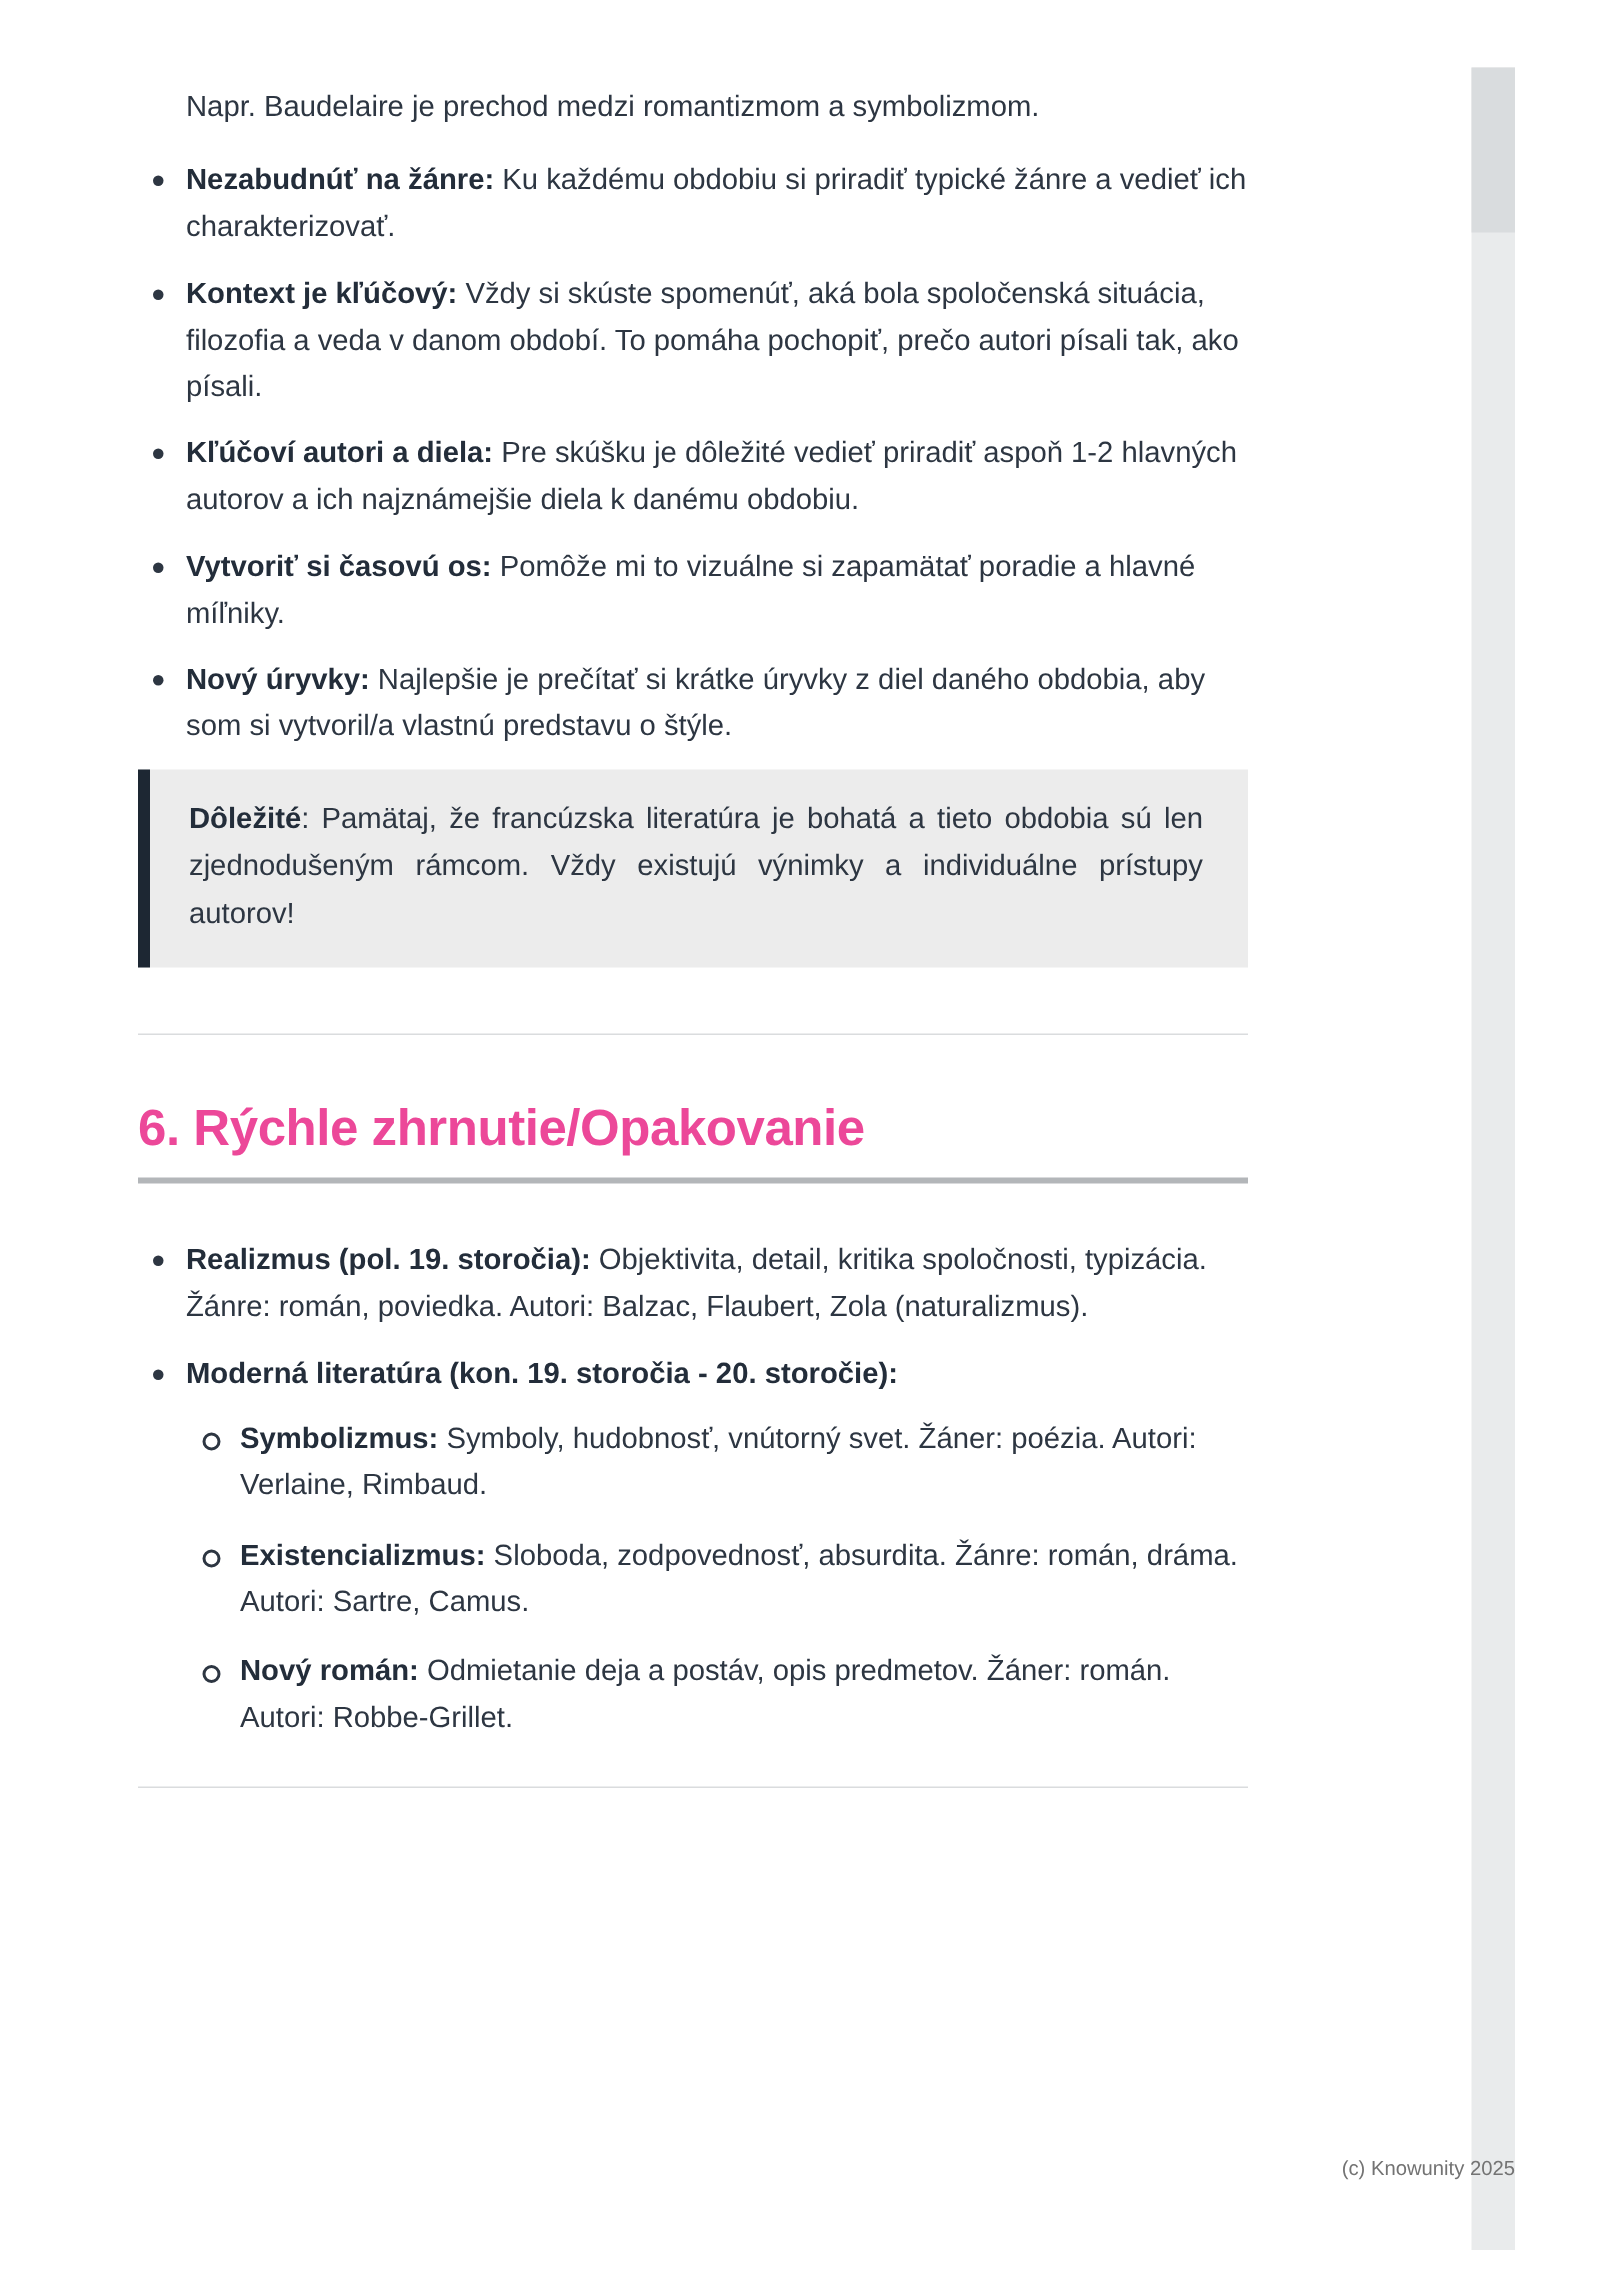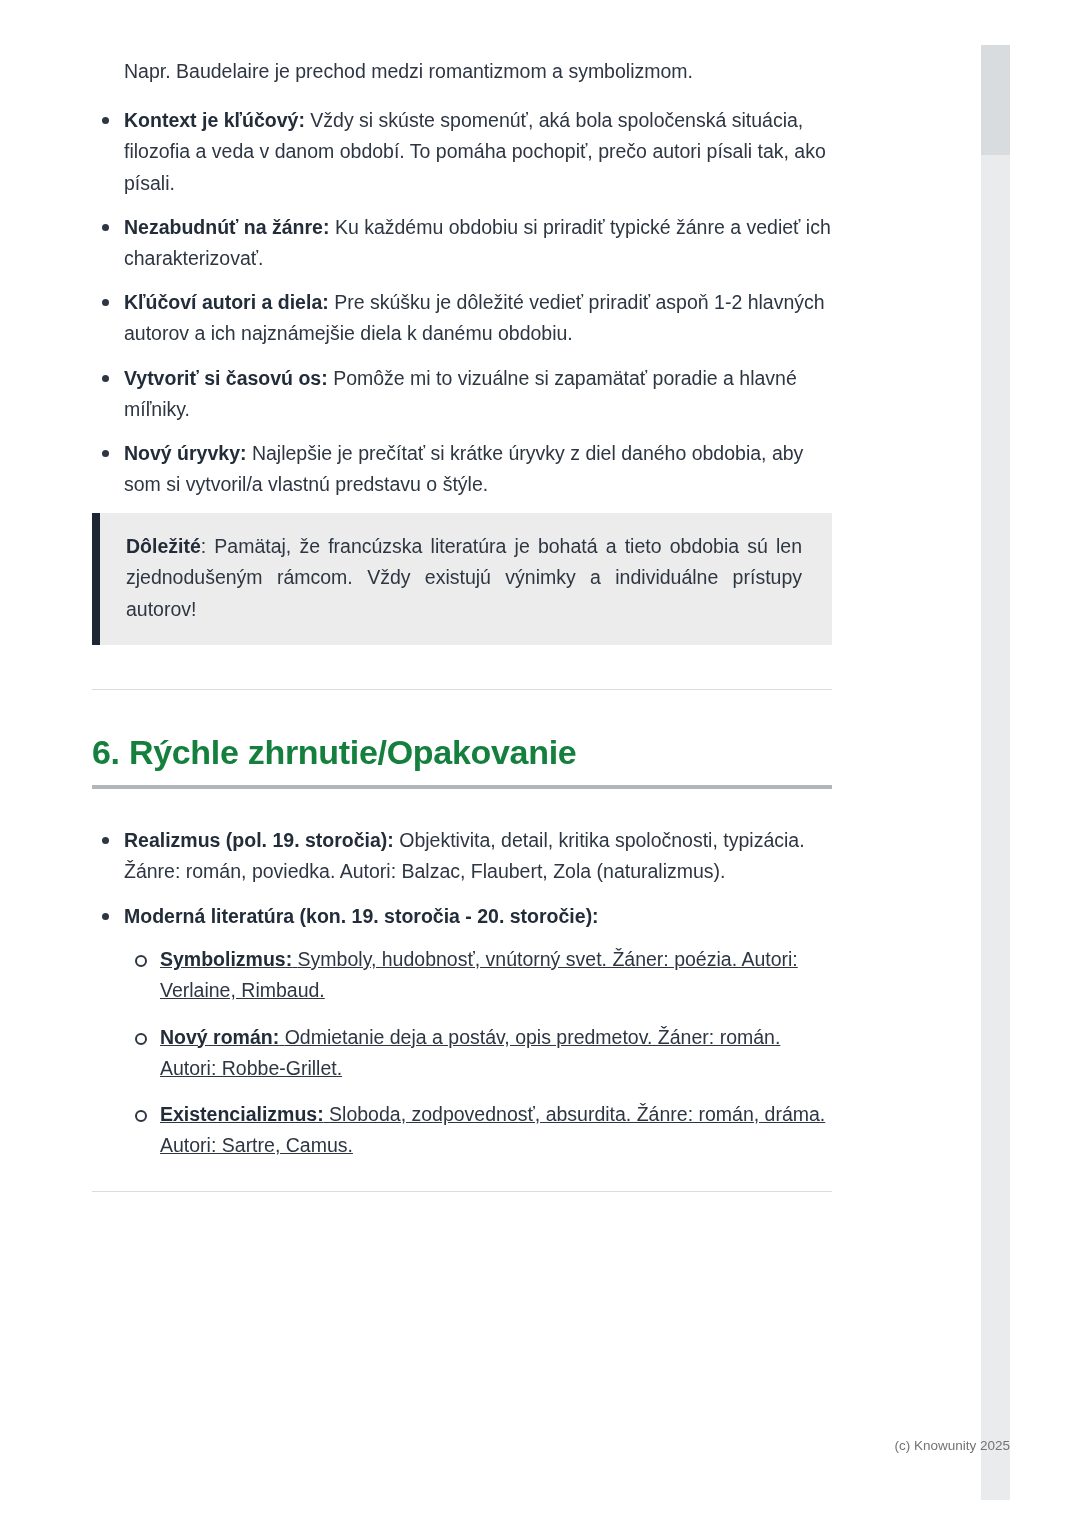--- a/index.html
+++ b/index.html
@@ -22,24 +22,24 @@
   }
   b.lead { font-weight:700; color:#232d3a; }
   .callout {
     margin-top:12px; background:#ececec; border-left:8px solid #1d2733;
     padding:18px 30px 20px 26px; text-align:justify;
   }
   .rule { border:none; border-top:1px solid #dadcde; margin:44px 0 0 0; }
   .rule-bottom { margin-top:30px; }
   h2.section-heading {
     margin:42px 0 0 0; font-size:34px; line-height:1.2; font-weight:700;
-    color:#15803d; letter-spacing:-0.3px;
+    color:#ec4899; letter-spacing:-0.3px;
   }
   .heading-underline { height:4px; background:#b3b6b9; margin:12px 0 36px 0; }
-  ul.sub { list-style:none; margin:12px 0 0 0; padding:0;text-decoration:underline; }
+  ul.sub { list-style:none; margin:12px 0 0 0; padding:0; }
   li.subitem { position:relative; padding-left:36px; margin-bottom:15px; }
   .ring {
     position:absolute; left:11px; top:11px; width:8px; height:8px;
     border:2px solid #2d3642; border-radius:50%; background:transparent; box-sizing:content-box;
   }
   .footer-credit {
     position:absolute; right:70px; top:1438px; font-size:13.5px;
     color:#737373; z-index:3;
   }
   .scroll-track {
@@ -57,27 +57,27 @@
 
   <div class="content">
 
     <p class="cont-paragraph">
       <span>Napr. Baudelaire je prechod medzi romantizmom a symbolizmom.</span>
     </p>
 
     <ul class="plain">
       <li class="item">
         <span class="dot"></span>
-        <b class="lead">Kontext je kľúčový:</b>
-        <span>Vždy si skúste spomenúť, aká bola spoločenská situácia, filozofia a veda v danom období. To pomáha pochopiť, prečo autori písali tak, ako písali.</span>
+        <b class="lead">Nezabudnúť na žánre:</b>
+        <span>Ku každému obdobiu si priradiť typické žánre a vedieť ich charakterizovať.</span>
       </li>
       <li class="item">
         <span class="dot"></span>
-        <b class="lead">Nezabudnúť na žánre:</b>
-        <span>Ku každému obdobiu si priradiť typické žánre a vedieť ich charakterizovať.</span>
+        <b class="lead">Kontext je kľúčový:</b>
+        <span>Vždy si skúste spomenúť, aká bola spoločenská situácia, filozofia a veda v danom období. To pomáha pochopiť, prečo autori písali tak, ako písali.</span>
       </li>
       <li class="item">
         <span class="dot"></span>
         <b class="lead">Kľúčoví autori a diela:</b>
         <span>Pre skúšku je dôležité vedieť priradiť aspoň 1-2 hlavných autorov a ich najznámejšie diela k danému obdobiu.</span>
       </li>
       <li class="item">
         <span class="dot"></span>
         <b class="lead">Vytvoriť si časovú os:</b>
         <span>Pomôže mi to vizuálne si zapamätať poradie a hlavné míľniky.</span>
@@ -109,27 +109,27 @@
         <b class="lead">Moderná literatúra (kon. 19. storočia - 20. storočie):</b>
         <span></span>
         <ul class="sub">
           <li class="subitem">
             <span class="ring"></span>
             <b class="lead">Symbolizmus:</b>
             <span>Symboly, hudobnosť, vnútorný svet. Žáner: poézia. Autori: Verlaine, Rimbaud.</span>
           </li>
           <li class="subitem">
             <span class="ring"></span>
-            <b class="lead">Nový román:</b>
-            <span>Odmietanie deja a postáv, opis predmetov. Žáner: román. Autori: Robbe-Grillet.</span>
+            <b class="lead">Existencializmus:</b>
+            <span>Sloboda, zodpovednosť, absurdita. Žánre: román, dráma. Autori: Sartre, Camus.</span>
           </li>
           <li class="subitem">
             <span class="ring"></span>
-            <b class="lead">Existencializmus:</b>
-            <span>Sloboda, zodpovednosť, absurdita. Žánre: román, dráma. Autori: Sartre, Camus.</span>
+            <b class="lead">Nový román:</b>
+            <span>Odmietanie deja a postáv, opis predmetov. Žáner: román. Autori: Robbe-Grillet.</span>
           </li>
         </ul>
       </li>
     </ul>
 
     <hr class="rule rule-bottom">
 
   </div>
 
   <div class="scroll-track">

